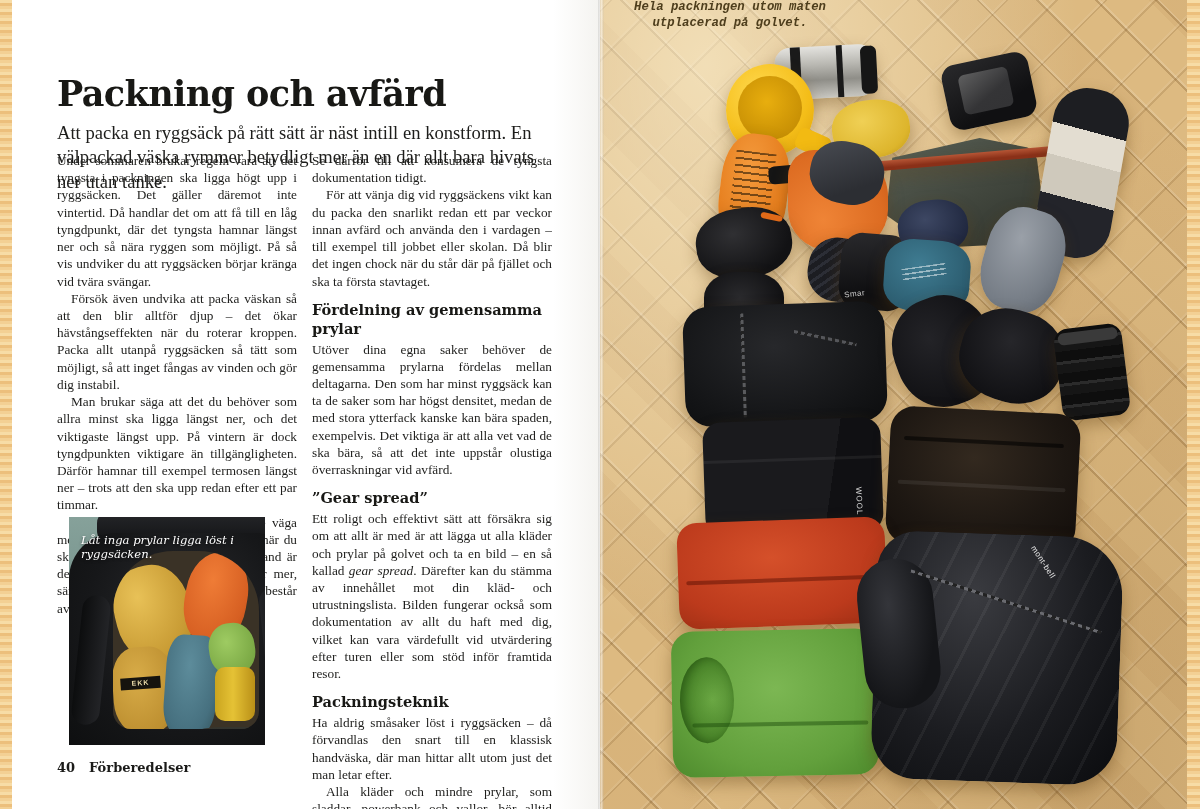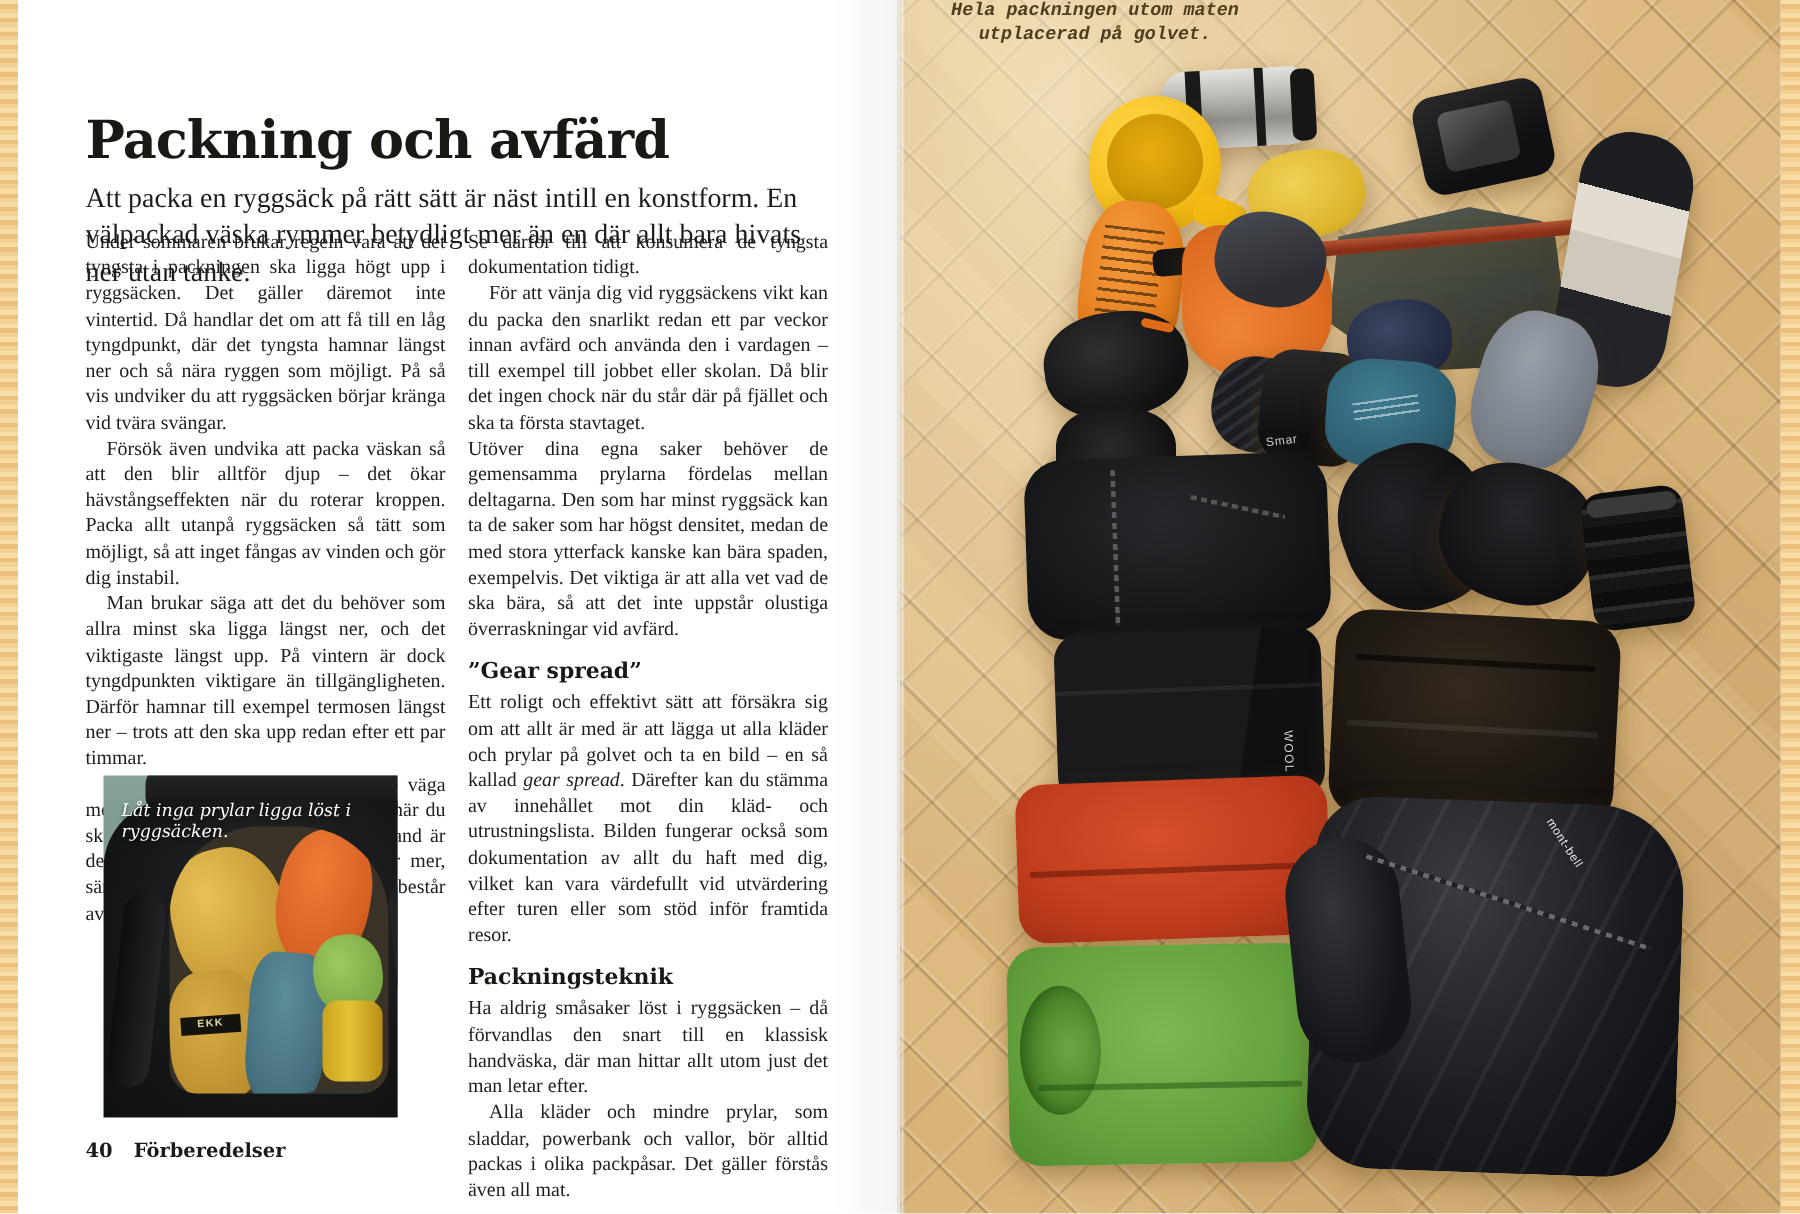--- a/index.html
+++ b/index.html
@@ -219,20 +219,21 @@
   <div class="abs col" id="col1">
     <p>Under sommaren brukar regeln vara att det tyngsta i packningen ska ligga högt upp i ryggsäcken. Det gäller däremot inte vintertid. Då handlar det om att få till en låg tyngdpunkt, där det tyngsta hamnar längst ner och så nära ryggen som möjligt. På så vis undviker du att ryggsäcken börjar kränga vid tvära svängar.</p>
     <p class="ind">Försök även undvika att packa väskan så att den blir alltför djup – det ökar hävstångseffekten när du roterar kroppen. Packa allt utanpå ryggsäcken så tätt som möjligt, så att inget fångas av vinden och gör dig instabil.</p>
     <p class="ind">Man brukar säga att det du behöver som allra minst ska ligga längst ner, och det viktigaste längst upp. På vintern är dock tyngdpunkten viktigare än tillgängligheten. Därför hamnar till exempel termosen längst ner – trots att den ska upp redan efter ett par timmar.</p>
     <p class="ind">En packad ryggsäck bör helst inte väga mer än en femtedel av din egen vikt när du ska ut på vintertur mellan stugor. Ibland är det förstås oundvikligt att den väger mer, särskilt när stora delar av packningen består av mat och snacks.</p>
   </div>
 
   <div class="abs col" id="col2">
     <p>Se därför till att konsumera de tyngsta dokumentation tidigt.</p>
     <p class="ind">För att vänja dig vid ryggsäckens vikt kan du packa den snarlikt redan ett par veckor innan avfärd och använda den i vardagen – till exempel till jobbet eller skolan. Då blir det ingen chock när du står där på fjället och ska ta första stavtaget.</p>
+    <h3>Fördelning av gemensamma prylar</h3>
     <p>Utöver dina egna saker behöver de gemensamma prylarna fördelas mellan deltagarna. Den som har minst ryggsäck kan ta de saker som har högst densitet, medan de med stora ytterfack kanske kan bära spaden, exempelvis. Det viktiga är att alla vet vad de ska bära, så att det inte uppstår olustiga överraskningar vid avfärd.</p>
     <h3>”Gear spread”</h3>
     <p><span>Ett roligt och effektivt sätt att försäkra sig om att allt är med är att lägga ut alla kläder och prylar på golvet och ta en bild – en så kallad </span><span class="ital">gear spread</span><span>. Därefter kan du stämma av innehållet mot din kläd- och utrustningslista. Bilden fungerar också som dokumentation av allt du haft med dig, vilket kan vara värdefullt vid utvärdering efter turen eller som stöd inför framtida resor.</span></p>
     <h3>Packningsteknik</h3>
     <p>Ha aldrig småsaker löst i ryggsäcken – då förvandlas den snart till en klassisk handväska, där man hittar allt utom just det man letar efter.</p>
     <p class="ind">Alla kläder och mindre prylar, som sladdar, powerbank och vallor, bör alltid packas i olika packpåsar. Det gäller förstås även all mat.</p>
 
   </div>
 
   <div class="abs" id="photoL">

